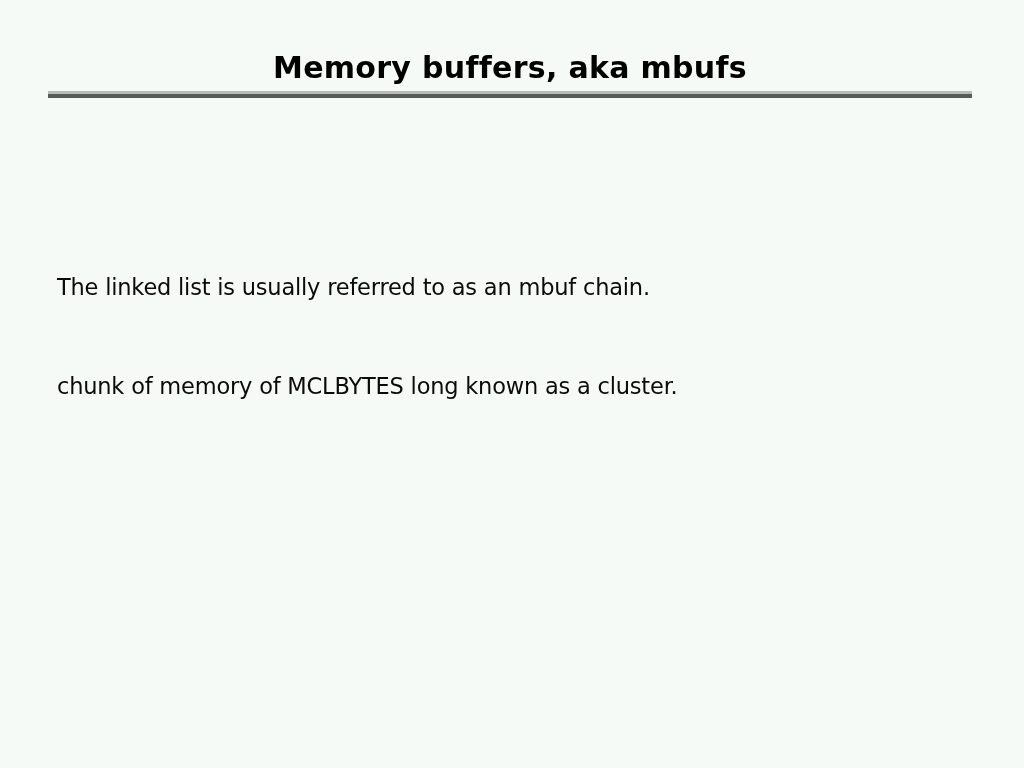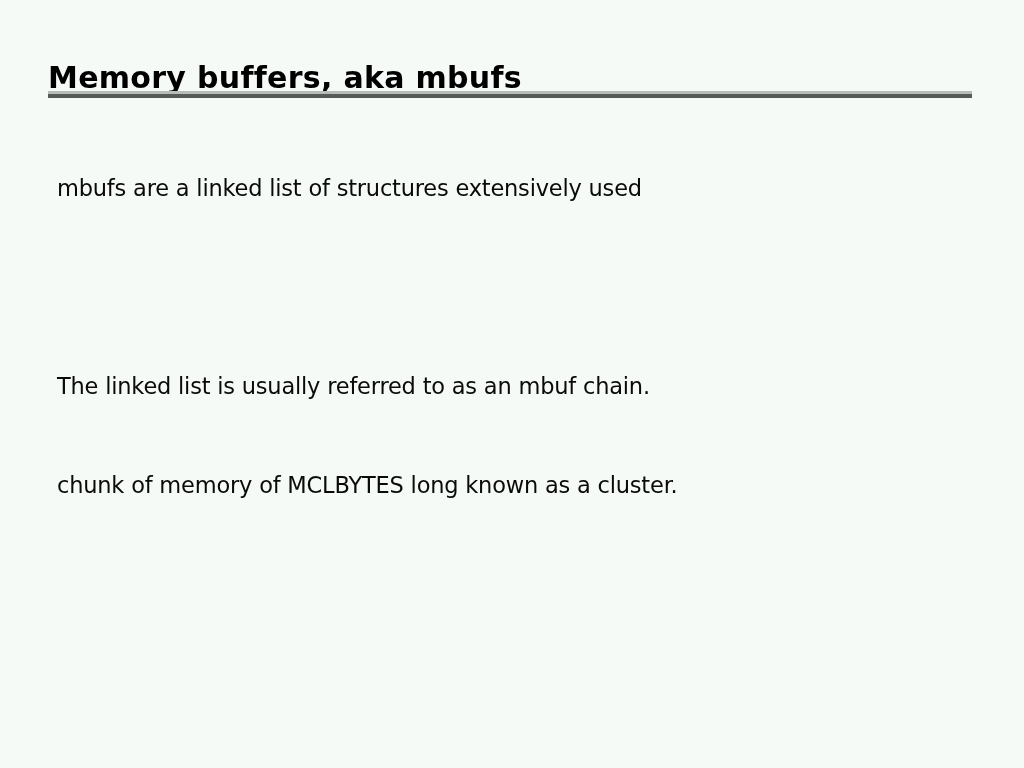--- a/index.html
+++ b/index.html
@@ -19,22 +19,23 @@
     width: 1024px;
     height: 768px;
     background: #f6faf6;
     box-sizing: border-box;
   }
 
   
   .slide-title {
     position: absolute;
     left: 48px;
-    top: 60px;
+    top: 50px;
     width: 924px;
+    text-align: center;
     font-family: "DejaVu Sans", sans-serif;
     font-weight: bold;
     font-size: 30px;
     line-height: 36px;
     letter-spacing: 0.3px;
     color: #000000;
     white-space: nowrap;
   }
 
   
@@ -95,21 +96,20 @@
   <div class="slide-title">Memory buffers, aka mbufs</div>
 
   <div class="title-rule">
     <div class="rule-light"></div>
     <div class="rule-dark"></div>
   </div>
 
   <div class="body-block">
 
     <p class="para">
-      <span class="line">mbufs are a linked list of structures extensively used</span>
     </p>
 
     <p class="para">
       <span class="line">The linked list is usually referred to as an mbuf chain.</span>
       <span class="line">chunk of memory of MCLBYTES long known as a cluster.</span>
     </p>
 
   </div>
 </div>
 

